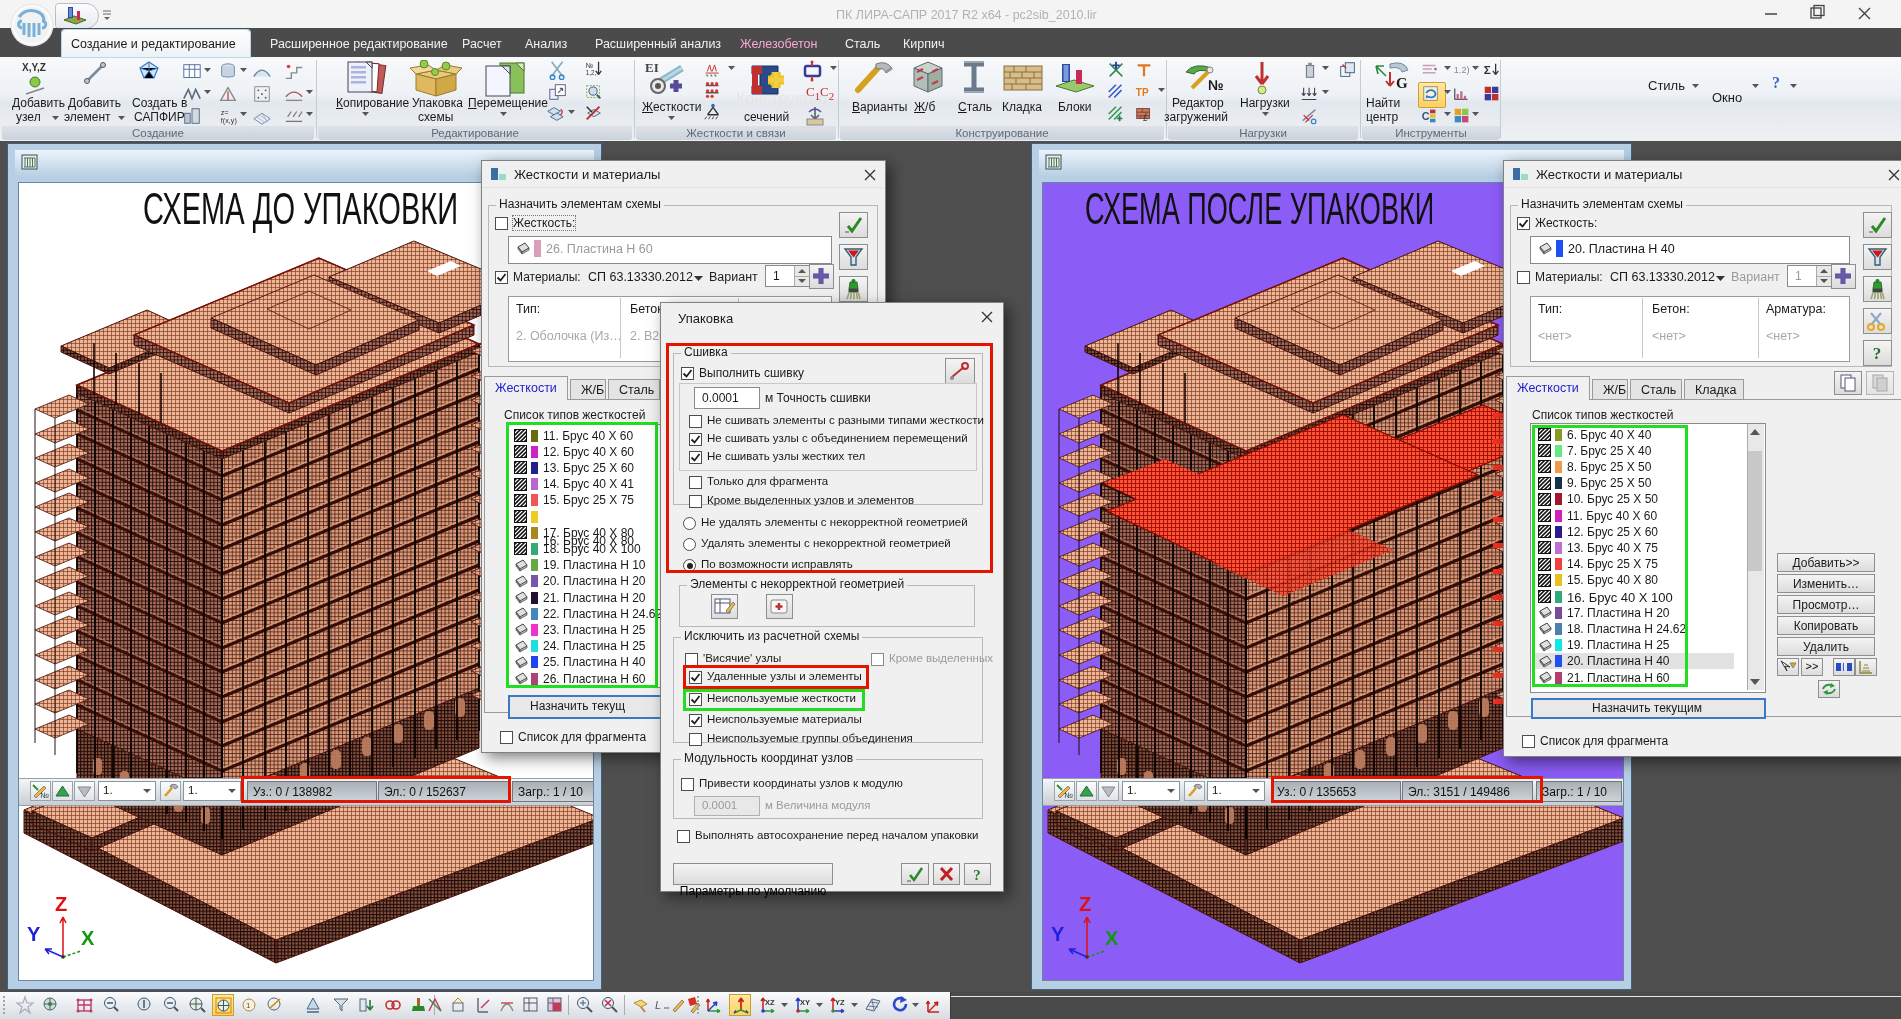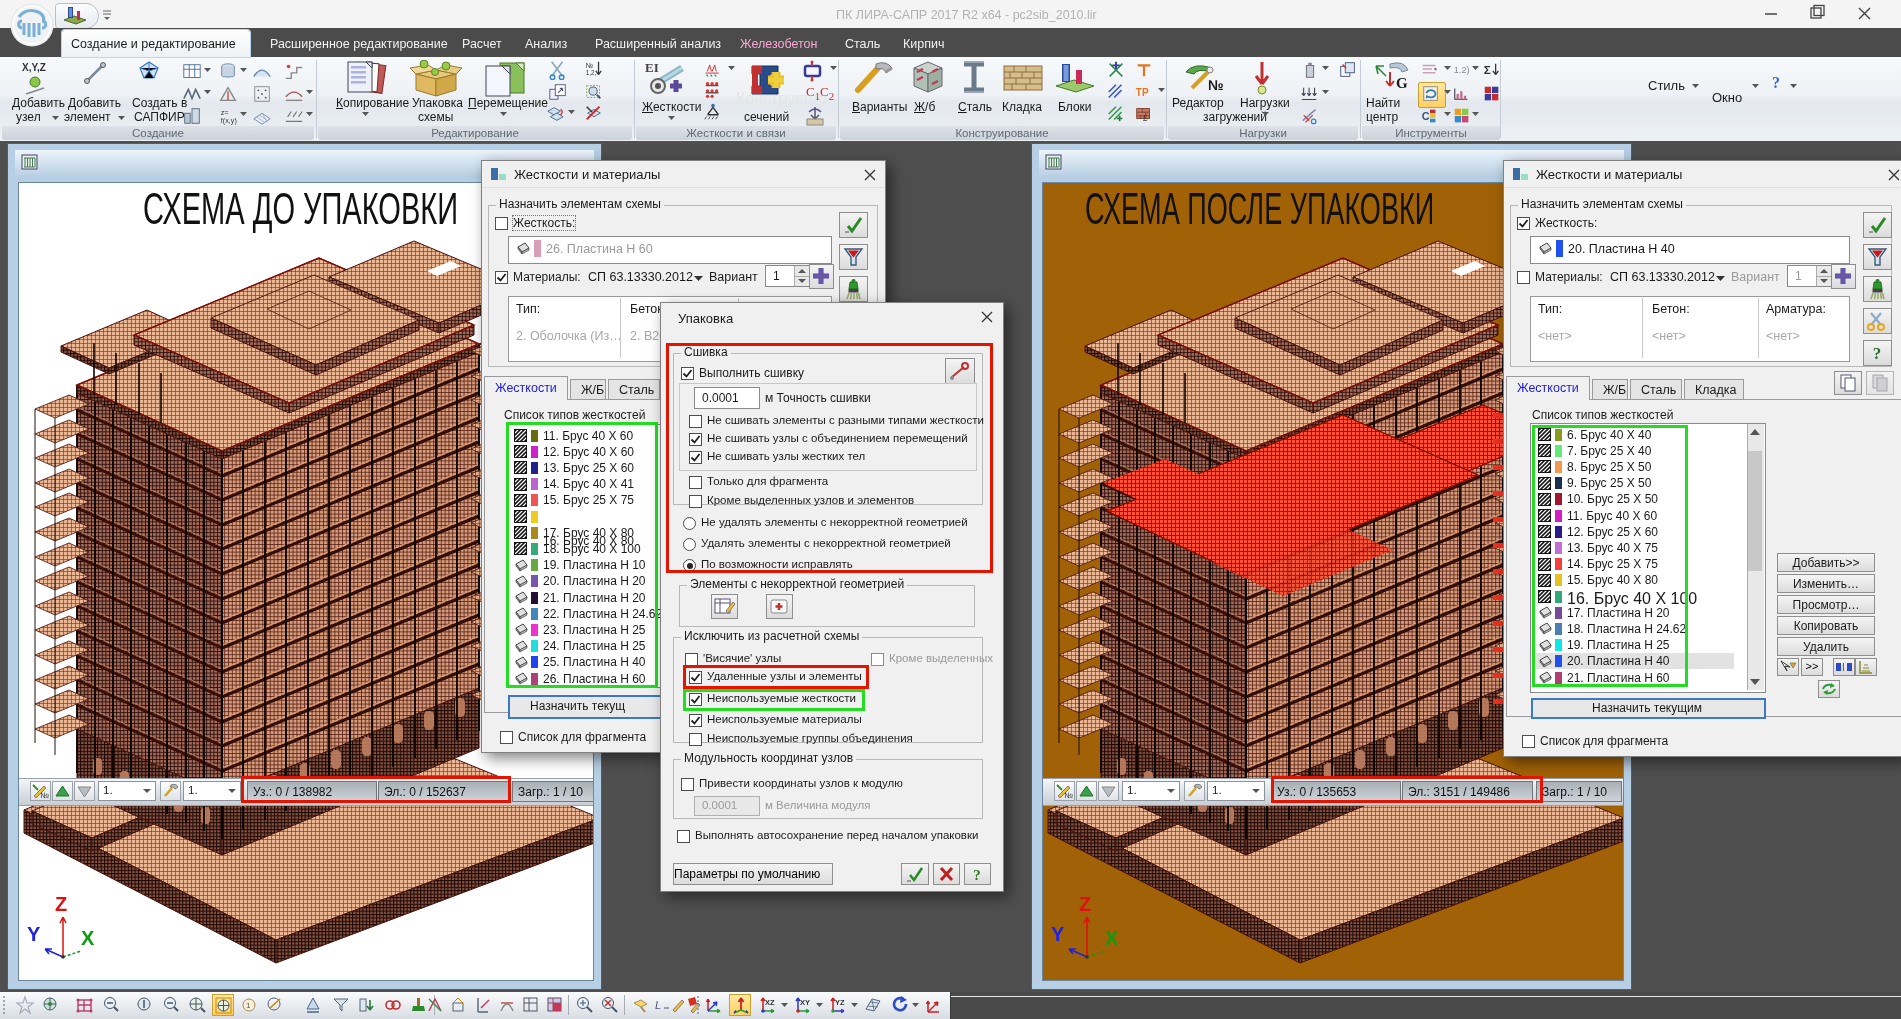--- a/index.html
+++ b/index.html
@@ -333,21 +333,21 @@
 <svg width="7" height="5" style="position:absolute;left:1158px;top:88px">
     <polygon points="0,0 7,0 3.5,4" fill="#555"></polygon>
   </svg>
 <svg width="56" height="40" viewBox="0 0 56 40" style="position:absolute;left:1178px;top:58px">
 <path d="M34 10 Q16 4 8 14 l8 2 q4 -6 16 -2 Z" fill="#5aa84a" stroke="#2a6a2a"></path>
 <path d="M14 30 L30 14" stroke="#d8a020" stroke-width="4"></path>
 <circle cx="32" cy="12" r="3" fill="#e8e8e8" stroke="#888"></circle>
 <text x="30" y="32" font-size="14" fill="#1a1a1a" font-weight="bold">№</text>
   </svg>
 <span style="position:absolute;left:1172px;top:96px;font-size:12px;color:#1a1a1a;white-space:nowrap;">Редактор</span>
-<span style="position:absolute;left:1164px;top:110px;font-size:12px;color:#1a1a1a;white-space:nowrap;margin-left:39px;">загружений</span>
+<span style="position:absolute;left:1164px;top:110px;font-size:12px;color:#1a1a1a;white-space:nowrap;">загружений</span>
 <svg width="40" height="40" viewBox="0 0 40 40" style="position:absolute;left:1242px;top:58px">
 <path d="M20 4 v22 M20 26 l-6 -8 M20 26 l6 -8" stroke="#c03030" stroke-width="3" fill="none"></path>
 <circle cx="20" cy="32" r="4" fill="#d8e890" stroke="#7a8a30"></circle>
   </svg>
 <span style="position:absolute;left:1240px;top:96px;font-size:12px;color:#1a1a1a;white-space:nowrap;">Нагрузки</span>
 <svg width="7" height="5" style="position:absolute;left:1262px;top:112px">
     <polygon points="0,0 7,0 3.5,4" fill="#555"></polygon>
   </svg>
 <svg width="20" height="20" viewBox="0 0 22 22" style="position:absolute;left:1300px;top:60px">
     <rect x="7" y="6" width="8" height="13" fill="#c8d0d8" stroke="#667"></rect>
@@ -677,21 +677,21 @@
       </svg>
       <div style="position:absolute;left:222px;top:593px;width:270px;height:27px;border:3px solid #e51400;box-sizing:border-box;z-index:60"></div>
     </div>
   </div>
 <div style="position:absolute;left:1031px;top:143px;width:601px;height:847px;background:#b6cfe4;border:1px solid #44607c;box-sizing:border-box">
     <div style="position:absolute;left:7px;top:6px;width:585px;height:26px;background:linear-gradient(#ecf4fb,#b9d0e3)"></div>
     <svg width="17" height="16" style="position:absolute;left:13px;top:10px" viewBox="0 0 17 16">
       <rect x="1" y="1" width="15" height="14" fill="#e8f0e8" stroke="#446"></rect>
       <path d="M3 4h11M4 4v9M6.5 4v9M9 4v9M11.5 4v9M14 4v9M3 13h11" stroke="#447a5a" stroke-width="1"></path>
     </svg>
-    <div style="position:absolute;left:10px;top:38px;width:580px;height:797px;background:#a16207;border:1px solid #6a86a0;overflow:hidden">
+    <div style="position:absolute;left:10px;top:38px;width:580px;height:797px;background:#8b5cf6;border:1px solid #6a86a0;overflow:hidden">
       <span style="position:absolute;left:42px;top:1px;font-size:44px;color:#111;white-space:nowrap;transform:scaleX(0.615);transform-origin:0 0">СХЕМА ПОСЛЕ УПАКОВКИ</span>
       <svg width="581" height="803" viewBox="0 0 581 803" style="position:absolute;left:0;top:0">
 <defs>
 <pattern id="mtb" width="4" height="4" patternUnits="userSpaceOnUse">
   <rect width="4" height="4" fill="#eab694"></rect>
   <path d="M0 0.5H4M0.5 0V4" stroke="#7a2c1a" stroke-width="0.6"></path>
 </pattern>
 <pattern id="mwb" width="3.6" height="3.6" patternUnits="userSpaceOnUse">
   <rect width="3.6" height="3.6" fill="#a66a58"></rect>
   <path d="M0 0.5H4M0.5 0V4" stroke="#200a06" stroke-width="0.85"></path>
@@ -1278,21 +1278,21 @@
       <rect x="0.5" y="0.5" width="12" height="12" fill="#fff" stroke="#111"></rect>
       <path d="M0 3L3 0M0 7L7 0M0 11L11 0M2 13L13 2M6 13L13 6M10 13L13 10" stroke="#111" stroke-width="1.6"></path>
     </svg>
     <div style="position:absolute;left:51px;top:413.29999999999995px;width:7px;height:12px;background:#e8c020"></div>
     <span style="position:absolute;left:63px;top:412.29999999999995px;font-size:12px;color:#1a1a1a;white-space:nowrap;">15. Брус 40 X 80</span>
     <svg width="13" height="13" style="position:absolute;left:34px;top:429.0px" viewBox="0 0 13 13">
       <rect x="0.5" y="0.5" width="12" height="12" fill="#fff" stroke="#111"></rect>
       <path d="M0 3L3 0M0 7L7 0M0 11L11 0M2 13L13 2M6 13L13 6M10 13L13 10" stroke="#111" stroke-width="1.6"></path>
     </svg>
     <div style="position:absolute;left:51px;top:429.5px;width:7px;height:12px;background:#30a878"></div>
-    <span style="position:absolute;left:63px;top:428.5px;font-size:16px;color:#1a1a1a;white-space:nowrap;">16. Брус 40 X 100</span>
+    <span style="position:absolute;left:63px;top:428.5px;font-size:13px;color:#1a1a1a;white-space:nowrap;">16. Брус 40 X 100</span>
     <svg width="16" height="13" style="position:absolute;left:33px;top:445.2px" viewBox="0 0 16 13">
       <polygon points="3,5 10,1 14,6 7,10" fill="#e0e0e0" stroke="#444"></polygon>
       <polygon points="3,5 7,10 7,12 3,7" fill="#999" stroke="#444" stroke-width="0.7"></polygon>
       <polygon points="7,10 14,6 14,8 7,12" fill="#bbb" stroke="#444" stroke-width="0.7"></polygon>
     </svg>
     <div style="position:absolute;left:51px;top:445.7px;width:7px;height:12px;background:#7a4a9a"></div>
     <span style="position:absolute;left:63px;top:444.7px;font-size:12px;color:#1a1a1a;white-space:nowrap;">17. Пластина  Н 20</span>
     <svg width="16" height="13" style="position:absolute;left:33px;top:461.4px" viewBox="0 0 16 13">
       <polygon points="3,5 10,1 14,6 7,10" fill="#e0e0e0" stroke="#444"></polygon>
       <polygon points="3,5 7,10 7,12 3,7" fill="#999" stroke="#444" stroke-width="0.7"></polygon>
@@ -1466,21 +1466,21 @@
     <div style="position:absolute;left:12px;top:456px;width:310px;height:60px;border:1px solid #b8b8b8;box-sizing:border-box"></div>
     <span style="position:absolute;left:20px;top:448px;font-size:12px;color:#1a1a1a;background:#f0f0f0;padding:0 3px;white-space:nowrap">Модульность координат узлов</span>
     <div style="position:absolute;left:20px;top:475px;width:13px;height:13px;background:#fff;border:1px solid #4d4d4d;box-sizing:border-box"></div>
     <span style="position:absolute;left:38px;top:474px;font-size:11.5px;color:#1a1a1a;white-space:nowrap">Привести координаты узлов к модулю</span>
     <div style="position:absolute;left:33px;top:493px;width:64px;height:18px;background:#e8e8e8;border:1px solid #b0b0b0"></div>
     <span style="position:absolute;left:41px;top:496px;font-size:11.5px;color:#9a9a9a;white-space:nowrap;">0.0001</span>
     <span style="position:absolute;left:104px;top:496px;font-size:11.5px;color:#9a9a9a;white-space:nowrap;">м    Величина модуля</span>
     <div style="position:absolute;left:16px;top:527px;width:13px;height:13px;background:#fff;border:1px solid #4d4d4d;box-sizing:border-box"></div>
     <span style="position:absolute;left:34px;top:526px;font-size:11.5px;color:#1a1a1a;white-space:nowrap">Выполнять автосохранение перед началом упаковки</span>
     <div style="position:absolute;left:12px;top:560px;width:160px;height:22px;background:linear-gradient(#f4f4f4,#dcdcdc);border:1px solid #8e8e8e;box-sizing:border-box;">
-      <span style="display:block;text-align:left;font-size:12px;margin-top:3px">Параметры по умолчанию</span>
+      <span style="display:block;text-align:center;font-size:12px;margin-top:20px">Параметры по умолчанию</span>
     </div>
     <div style="position:absolute;left:240px;top:560px;width:28px;height:22px;background:linear-gradient(#f4f4f4,#dcdcdc);border:1px solid #8e8e8e;box-sizing:border-box;"><svg width="26" height="20" viewBox="0 0 26 20">
         <path d="M8 11 L12 16 L20 4" stroke="#2a8a2a" stroke-width="2.5" fill="none"></path>
         <path d="M5 17h4" stroke="#555"></path>
       </svg></div>
     <div style="position:absolute;left:272px;top:560px;width:27px;height:22px;background:linear-gradient(#f4f4f4,#dcdcdc);border:1px solid #8e8e8e;box-sizing:border-box;"><svg width="25" height="20" viewBox="0 0 25 20">
         <path d="M7 4 L18 16 M18 4 L7 16" stroke="#c02020" stroke-width="3"></path>
       </svg></div>
     <div style="position:absolute;left:303px;top:560px;width:27px;height:22px;background:linear-gradient(#f4f4f4,#dcdcdc);border:1px solid #8e8e8e;box-sizing:border-box;"><svg width="25" height="20" viewBox="0 0 25 20">
         <text x="12" y="16" font-size="15" font-weight="bold" fill="#2a7a2a" text-anchor="middle" font-family="Liberation Serif">?</text>

